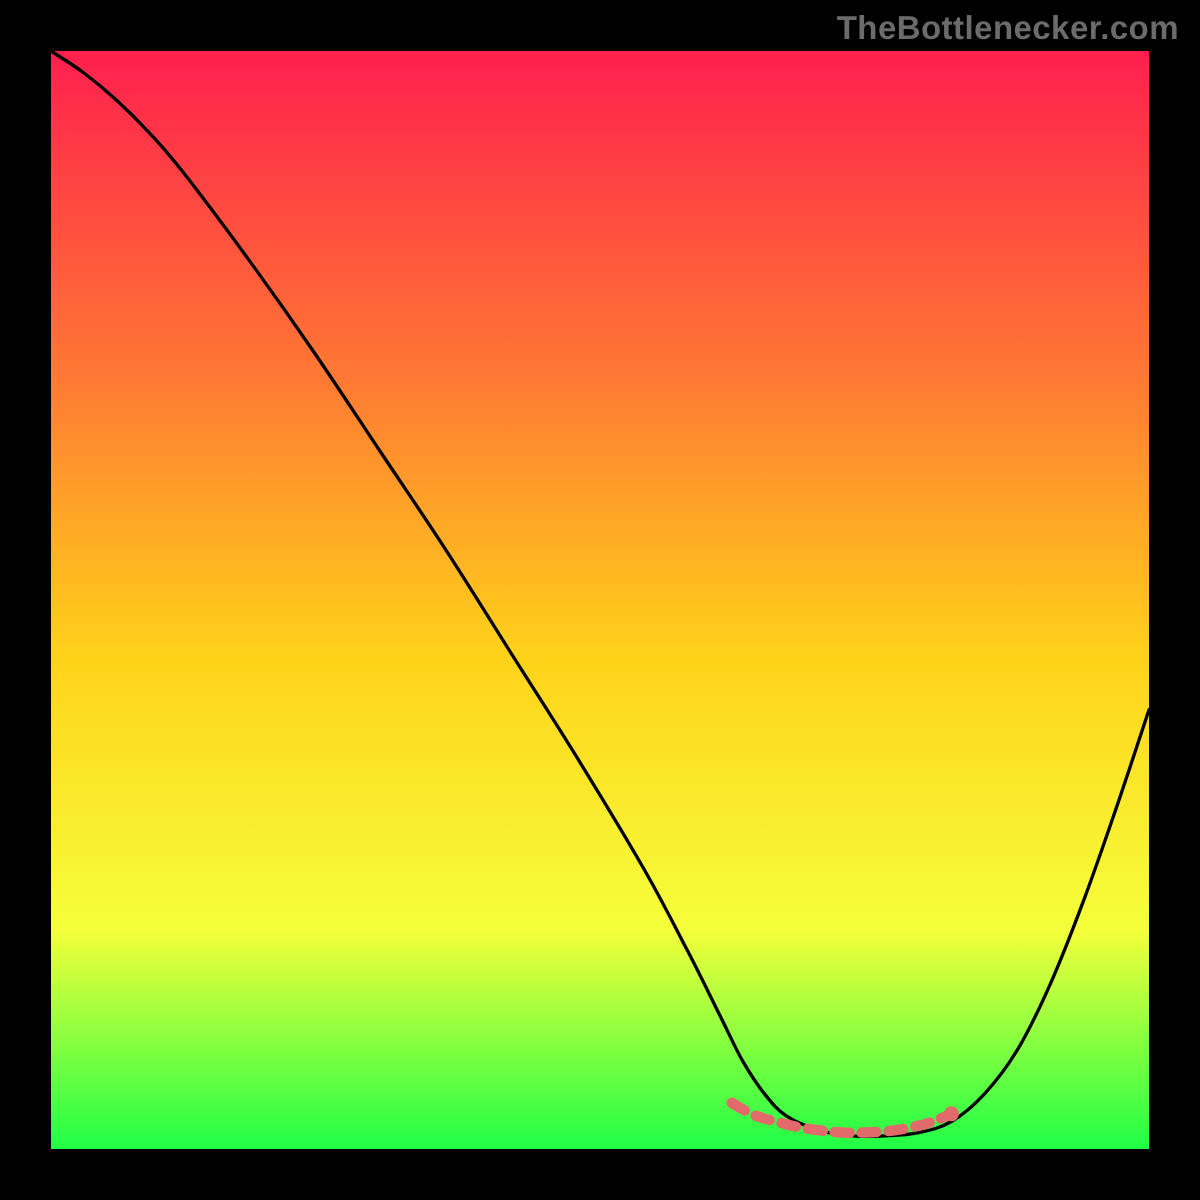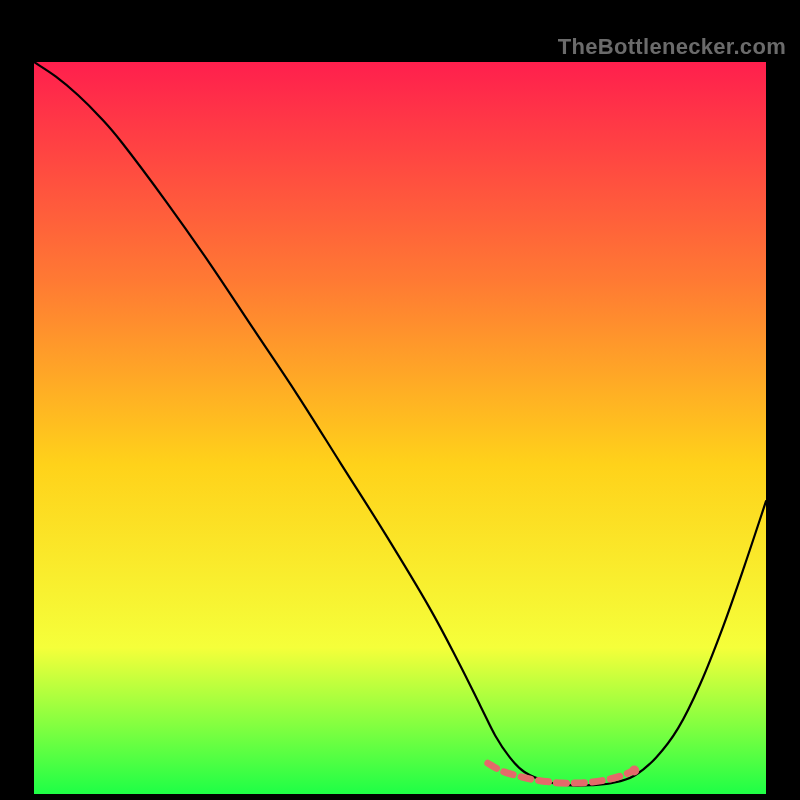--- a/index.html
+++ b/index.html
@@ -9,21 +9,20 @@
     height: 800px;
     background: #000000;
     font-family: Arial, Helvetica, sans-serif;
     overflow: hidden;
   }
   .frame {
     position: relative;
     width: 800px;
     height: 676px;
     background: #000000;
-    margin-top: 28px;
   }
   .attribution {
     position: absolute;
     top: 6px;
     right: 14px;
     color: #6b6b6b;
     font-size: 22px;
     font-weight: 600;
     letter-spacing: 0.3px;
   }

